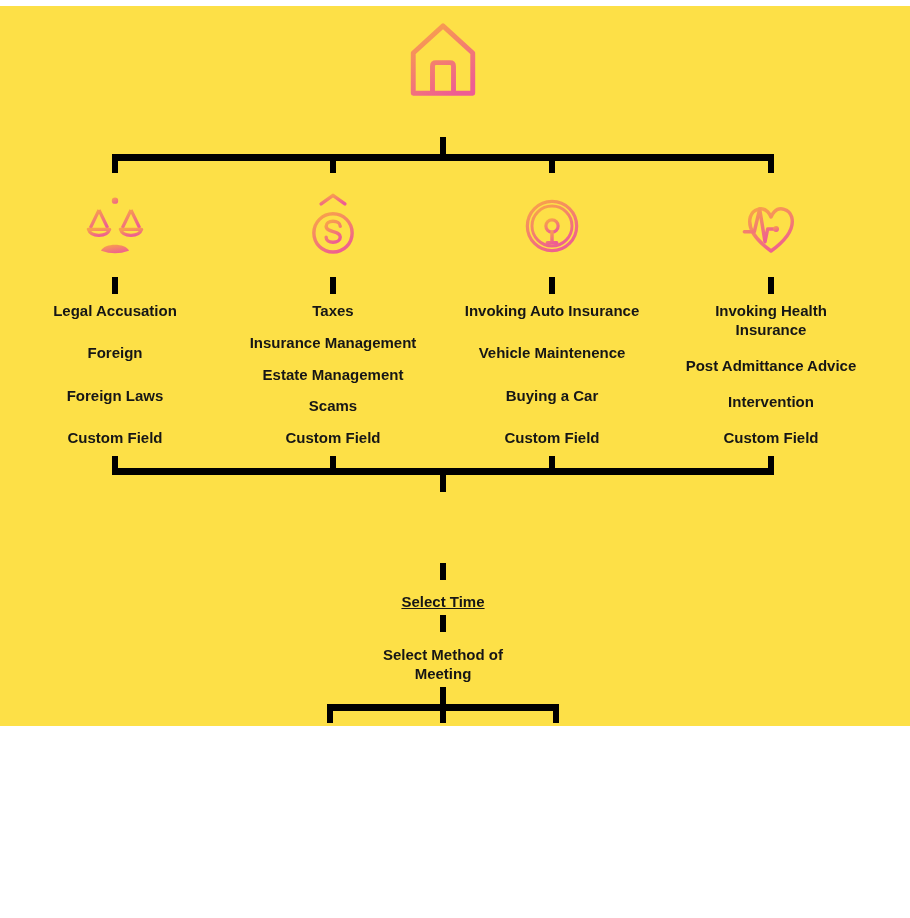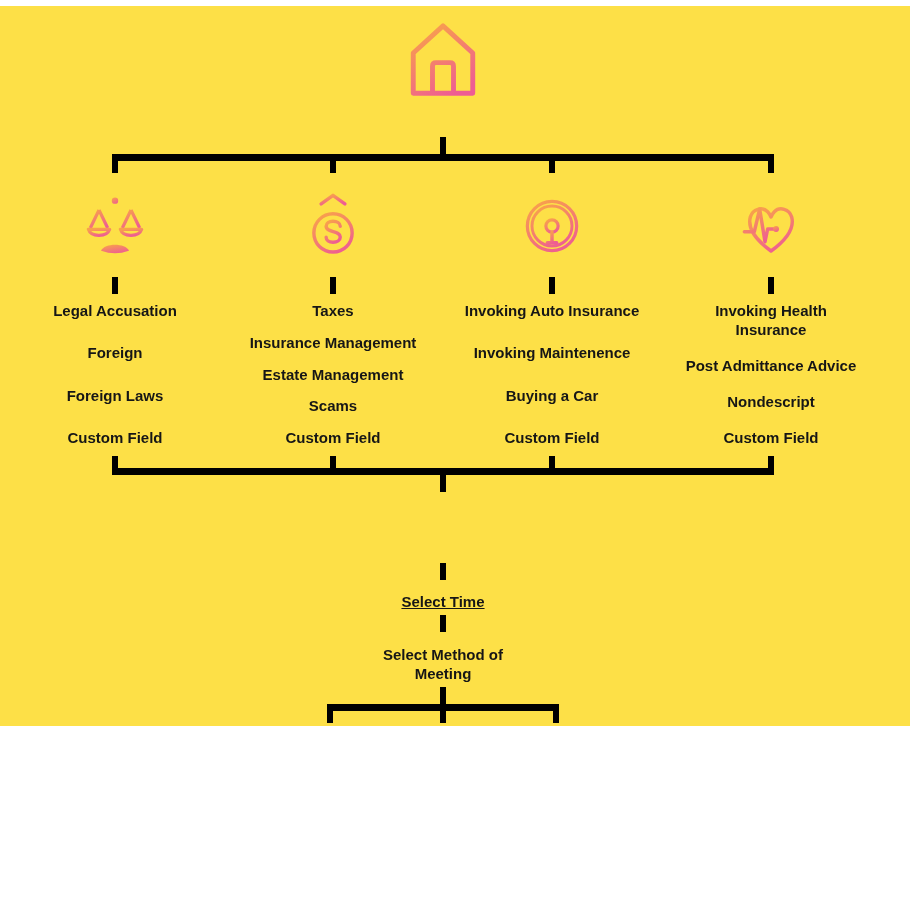--- a/index.html
+++ b/index.html
@@ -125,30 +125,30 @@
   <div class="col-list" style="left:227px;">
     <div class="item">Taxes</div>
     <div class="item">Insurance Management</div>
     <div class="item">Estate Management</div>
     <div class="item">Scams</div>
     <div class="item">Custom Field</div>
   </div>
 
   <div class="col-list" style="left:446px;">
     <div class="item">Invoking Auto Insurance</div>
-    <div class="item">Invoking Maintenence</div>
+    <div class="item">Vehicle Maintenence</div>
     <div class="item">Buying a Car</div>
     <div class="item">Custom Field</div>
   </div>
 
   <div class="col-list" style="left:665px;">
     <div class="item">Invoking Health
 Insurance</div>
     <div class="item">Post Admittance Advice</div>
-    <div class="item">Nondescript</div>
+    <div class="item">Intervention</div>
     <div class="item">Custom Field</div>
   </div>
 
   <div class="ln" style="left:112px;top:450px;width:6px;height:12px;"></div>
   <div class="ln" style="left:330px;top:450px;width:6px;height:12px;"></div>
   <div class="ln" style="left:549px;top:450px;width:6px;height:12px;"></div>
   <div class="ln" style="left:768px;top:450px;width:6px;height:12px;"></div>
   <div class="ln" style="left:112px;top:462px;width:662px;height:7px;"></div>
   <div class="ln" style="left:440px;top:469px;width:6px;height:17px;"></div>
 

